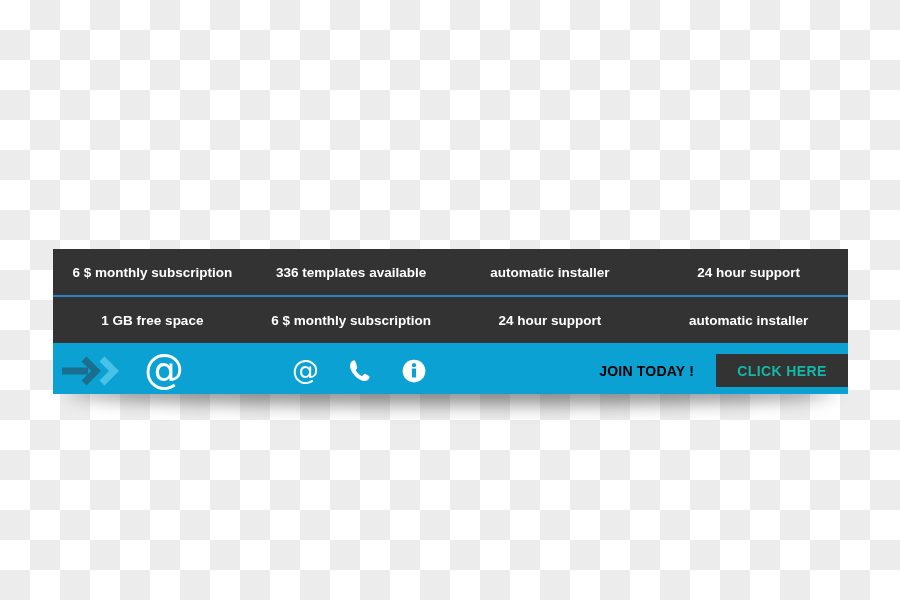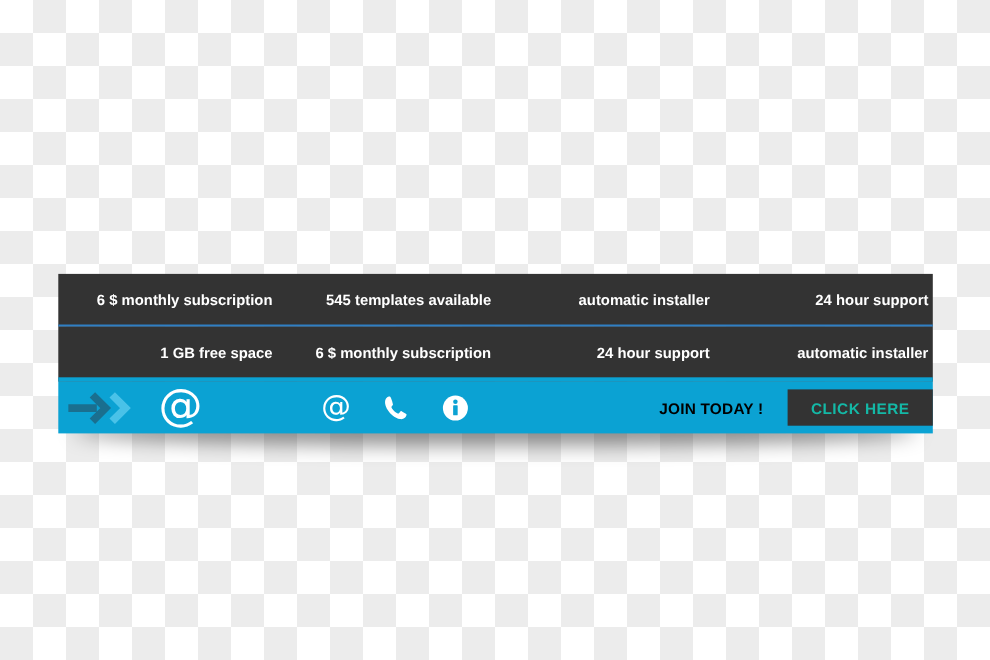--- a/index.html
+++ b/index.html
@@ -96,21 +96,21 @@
     height: 46px;
     display: flex;
     align-items: center;
     border-bottom: 2px solid #2f7fc4;
   }
   .feature-row.second {
     border-bottom: 4px solid #0ba2d3;
   }
   .feature-cell {
     flex: 1 1 0;
-    text-align: right;
+    text-align: center;
     color: #ffffff;
     font-size: 13.5px;
     font-weight: bold;
     white-space: nowrap;
     padding: 0 4px;
     box-sizing: border-box;
   }
 
   
   .footer-bar {
@@ -188,21 +188,21 @@
 <div id="canvas">
 
   <div id="banner">
     <div class="shadow-plate"></div>
 
     <div class="banner-inner">
 
 
       <div class="feature-row">
         <div class="feature-cell">6 $ monthly subscription</div>
-        <div class="feature-cell">545 templates available</div>
+        <div class="feature-cell">336 templates available</div>
         <div class="feature-cell">automatic installer</div>
         <div class="feature-cell">24 hour support</div>
       </div>
 
       <div class="feature-row second">
         <div class="feature-cell">1 GB free space</div>
         <div class="feature-cell">6 $ monthly subscription</div>
         <div class="feature-cell">24 hour support</div>
         <div class="feature-cell">automatic installer</div>
       </div>

